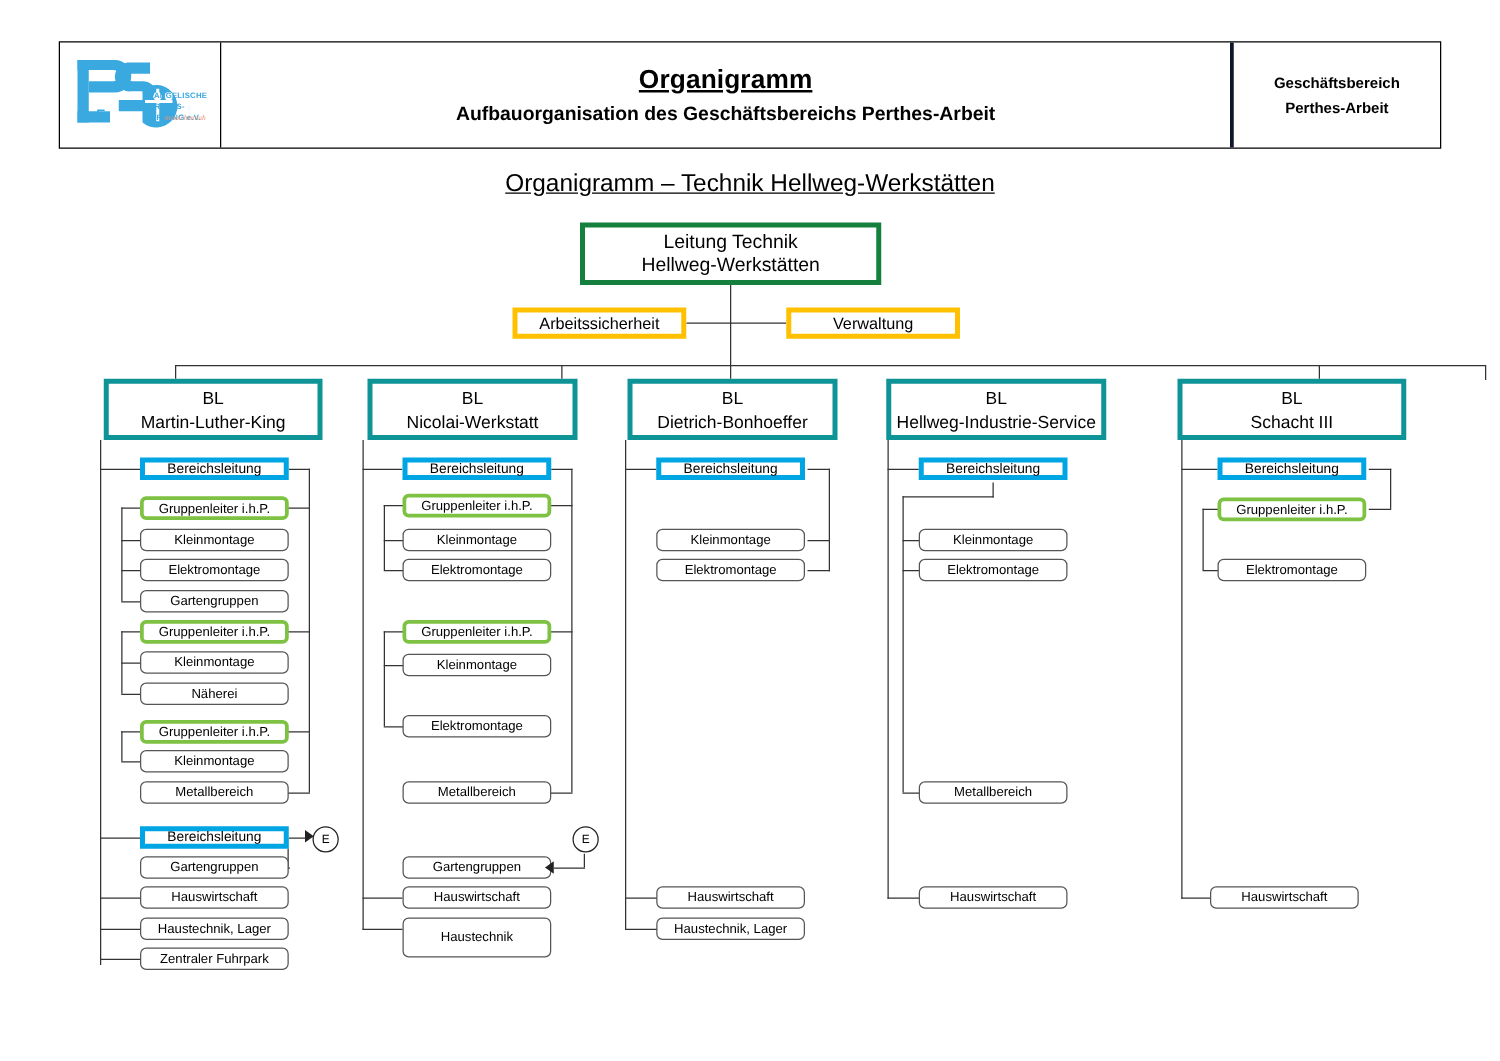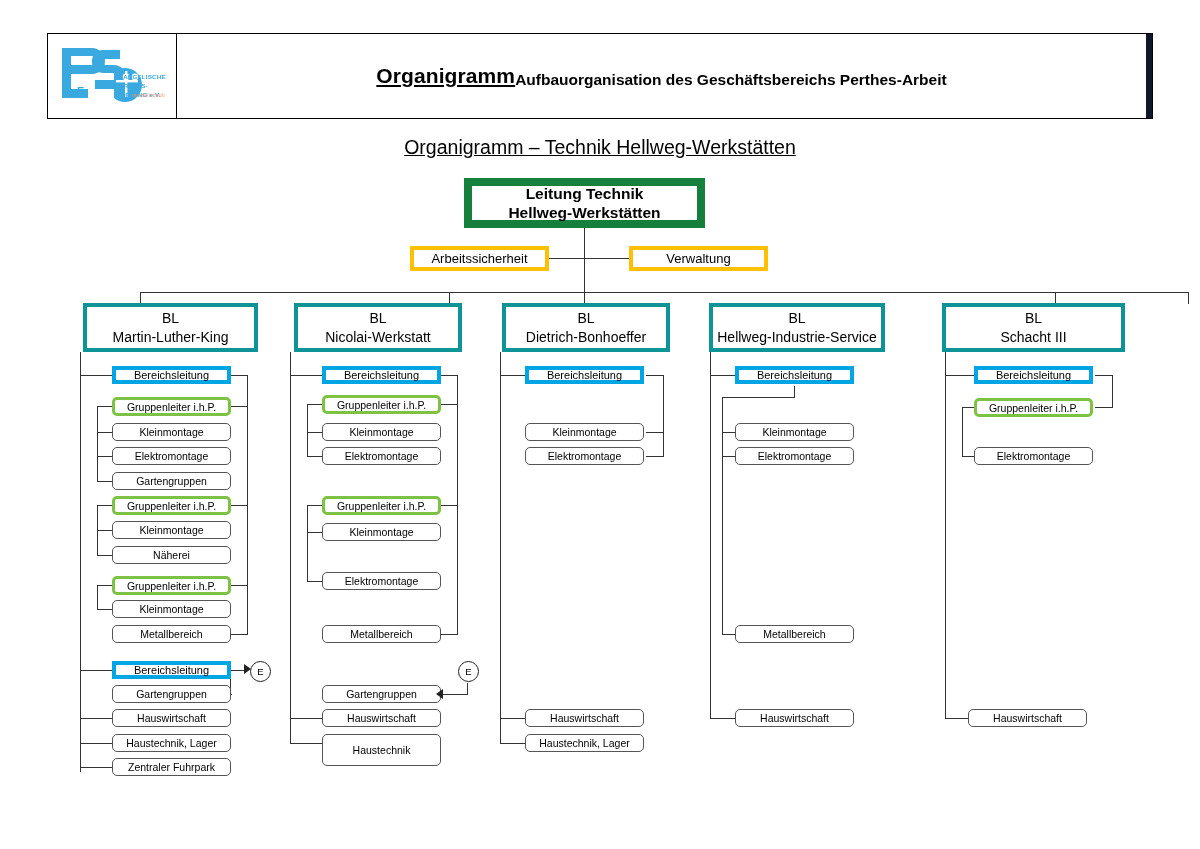--- a/index.html
+++ b/index.html
@@ -1,40 +1,40 @@
 <!DOCTYPE html>
 <html><head>
 <meta charset="utf-8">
 <style>
   html,body{margin:0;padding:0;background:#ffffff;}
   body{width:1200px;height:849px;font-family:"Liberation Sans",sans-serif;color:#000;position:relative;overflow:hidden;}
 
   
   .header{position:absolute;left:47px;top:33px;width:1106px;height:86px;border:1px solid #000;box-sizing:border-box;display:flex;}
   .hdr-logo{width:129px;border-right:1px solid #000;box-sizing:border-box;position:relative;}
-  .hdr-title{flex:1;border-right:6px solid #0f172a;box-sizing:border-box;display:flex;flex-direction:row;align-items:center;justify-content:center;}
+  .hdr-title{flex:1;border-right:3px solid #0f172a;box-sizing:border-box;display:flex;flex-direction:column;align-items:center;justify-content:center;}
   .hdr-right{width:165px;box-sizing:border-box;display:flex;flex-direction:column;align-items:center;justify-content:center;}
 
   .hdr-main{font-size:21px;font-weight:bold;text-decoration:underline;letter-spacing:.1px;}
   .hdr-sub{font-size:15.5px;font-weight:bold;margin-top:7px;}
   .hdr-right div{font-size:12px;font-weight:bold;line-height:1.7;}
 
   
   .logo-wrap{position:absolute;left:10px;top:10px;width:112px;height:66px;}
   .logo-text{position:absolute;left:57px;top:29px;font-size:6.2px;font-weight:bold;color:#3aa9e0;line-height:1.45;letter-spacing:.2px;}
   .logo-script{position:absolute;left:74px;top:48px;font-size:6px;color:#e8967a;font-style:italic;font-family:"Liberation Serif",serif;}
 
   
   .page-title{position:absolute;left:0;top:136px;width:1200px;text-align:center;font-size:19.5px;}
   .page-title span{text-decoration:underline;}
 
   
   .node{position:absolute;box-sizing:border-box;display:flex;align-items:center;justify-content:center;text-align:center;background:#fff;z-index:3;}
 
-  .n-root{border:8px solid #15803d;font-size:15.5px;line-height:1.25;font-weight:bold;}
+  .n-root{border:4px solid #15803d;font-size:15.5px;line-height:1.25;}
   .n-staff{border:4px solid #FFC000;font-size:13px;}
   .n-bl{border:4px solid #0E9396;font-size:14px;line-height:1.3;}
   .n-blue{border:4px solid #00A5E3;font-size:11px;}
   .n-green{border:3px solid #7DC242;border-radius:5px;font-size:10.5px;}
   .n-gray{border:1.4px solid #555;border-radius:5px;font-size:10.5px;}
 
   
   .ln{position:absolute;background:#333;z-index:1;}
   .lnh{height:1.4px;}
   .lnv{width:1.4px;}
@@ -76,20 +76,24 @@
         <div>EVANGELISCHE</div>
         <div>PERTHES-STIFTUNG e.V.</div>
       </div>
       <div class="logo-script">menschennah</div>
     </div>
   </div>
   <div class="hdr-title">
     <div class="hdr-main">Organigramm</div>
     <div class="hdr-sub">Aufbauorganisation des Geschäftsbereichs Perthes-Arbeit</div>
   </div>
+  <div class="hdr-right">
+    <div>Geschäftsbereich</div>
+    <div>Perthes-Arbeit</div>
+  </div>
 </div>
 
 <div class="page-title">
   <span>Organigramm – Technik Hellweg-Werkstätten</span>
 </div>
 
 <div>
 
   <div class="ln lnv" style="left:584px;top:228px;height:64px;"></div>
   <div class="ln lnh" style="left:549px;top:258px;width:36px;"></div>

